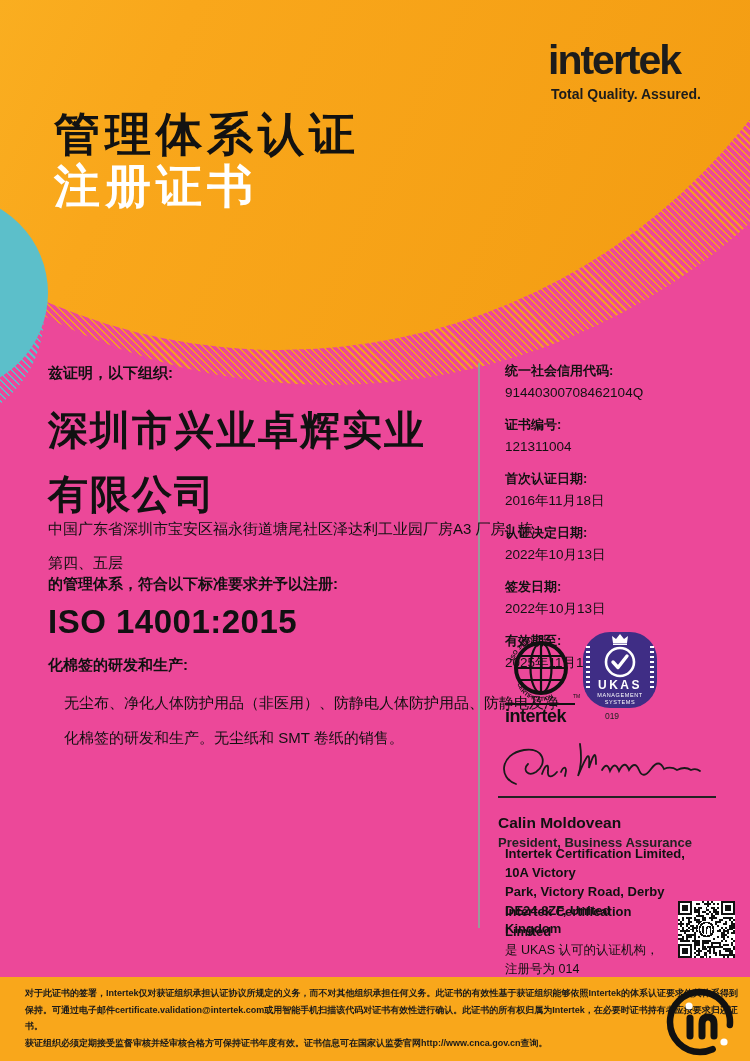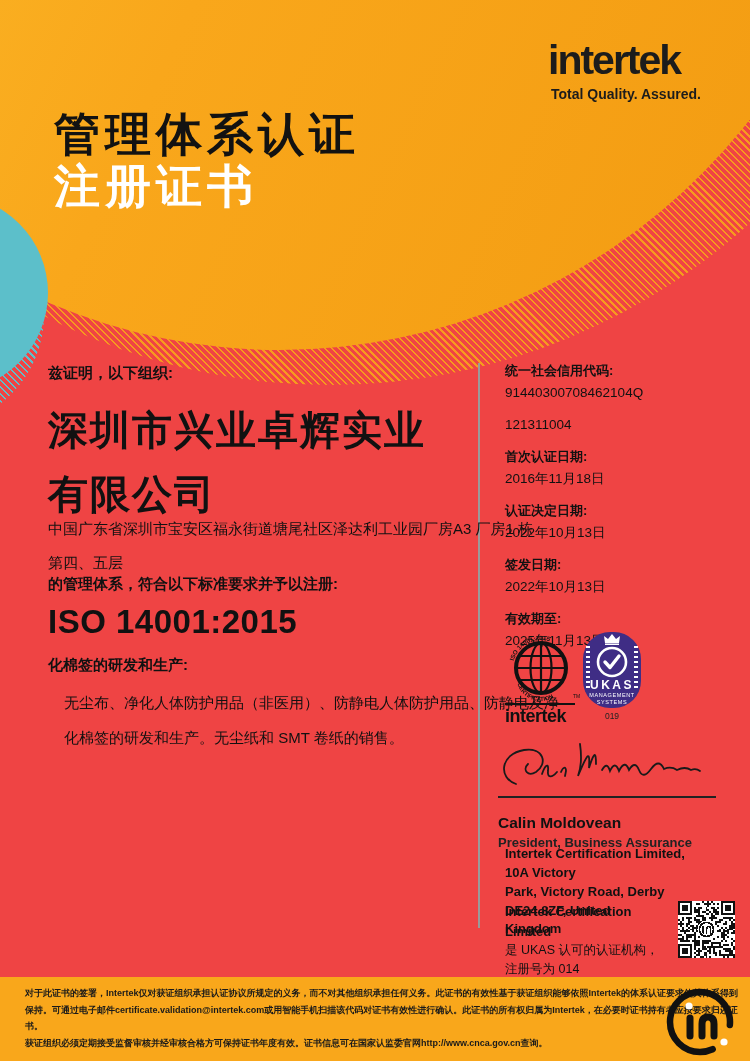--- a/index.html
+++ b/index.html
@@ -1,20 +1,20 @@
 <!DOCTYPE html>
 <html><head>
 <meta charset="utf-8">
 <style>
   * { margin:0; padding:0; box-sizing:border-box; }
   html,body { background:#e8e8e8; }
   body { font-family:"Liberation Sans","DejaVu Sans",sans-serif; }
   .page {
     position:relative; width:750px; height:1061px;
-    background:#ef4444; overflow:hidden; margin:0 auto;
+    background:#ec4899; overflow:hidden; margin:0 auto;
   }
   
   .orange-hatch {
     position:absolute; left:-290px; top:-840px; width:1240px; height:1225px;
     border-radius:50%;
     background:repeating-linear-gradient(45deg, rgba(247,164,26,.9) 0 1.6px, rgba(247,164,26,0) 1.6px 5px);
     z-index:1;
   }
   .orange-blob {
     position:absolute; left:-320px; top:-870px; width:1200px; height:1220px;
@@ -51,21 +51,21 @@
   
   .divider { position:absolute; left:478px; top:363px; width:1.5px; height:565px; background:#9a9a9a; z-index:5; }
   
   .right-col { position:absolute; left:505px; top:360px; width:240px; z-index:10; color:#111; }
   .field { margin-bottom:9px; }
   .field .lab { font-size:13px; font-weight:bold; line-height:1.7; }
   .field .val { font-size:13.5px; line-height:1.7; }
   
   .marks { position:absolute; left:505px; top:626px; width:240px; height:100px; z-index:10; }
   .globe-mark { position:absolute; left:0; top:0; }
-  .ukas-badge { position:absolute; left:78px; top:6px; width:58px; height:76px; background:#3f2d85;border-radius:27px; }
+  .ukas-badge { position:absolute; left:78px; top:6px; width:74px; height:76px; background:#3f2d85;border-radius:27px; }
   .ukas-inner { position:relative; width:100%; height:100%; text-align:center; color:#fff; }
   .ukas-crown { position:absolute; left:50%; transform:translateX(-50%); top:2px; }
   .ukas-ticks-l, .ukas-ticks-r {
     position:absolute; top:14px; width:4px; height:42px;
     background:repeating-linear-gradient(#ffffff 0 2px, rgba(255,255,255,0) 2px 5px);
   }
   .ukas-ticks-l { left:3px; } .ukas-ticks-r { right:3px; }
   .ukas-check { position:absolute; left:50%; transform:translateX(-50%); top:13px; }
   .ukas-name { position:absolute; left:0; right:0; top:46px; font-size:12px; font-weight:bold; letter-spacing:2.5px; }
   .ukas-sub1 { position:absolute; left:0; right:0; top:60px; font-size:5.5px; letter-spacing:.6px; }
@@ -128,20 +128,21 @@
   </div>
 
   <div class="divider"></div>
 
   <div class="right-col">
     <div class="field">
       <div class="lab">统一社会信用代码:</div>
       <div class="val">91440300708462104Q</div>
     </div>
     <div class="field">
+      <div class="lab">证书编号:</div>
       <div class="val">121311004</div>
     </div>
     <div class="field">
       <div class="lab">首次认证日期:</div>
       <div class="val">2016年11月18日</div>
     </div>
     <div class="field">
       <div class="lab">认证决定日期:</div>
       <div class="val">2022年10月13日</div>
     </div>

